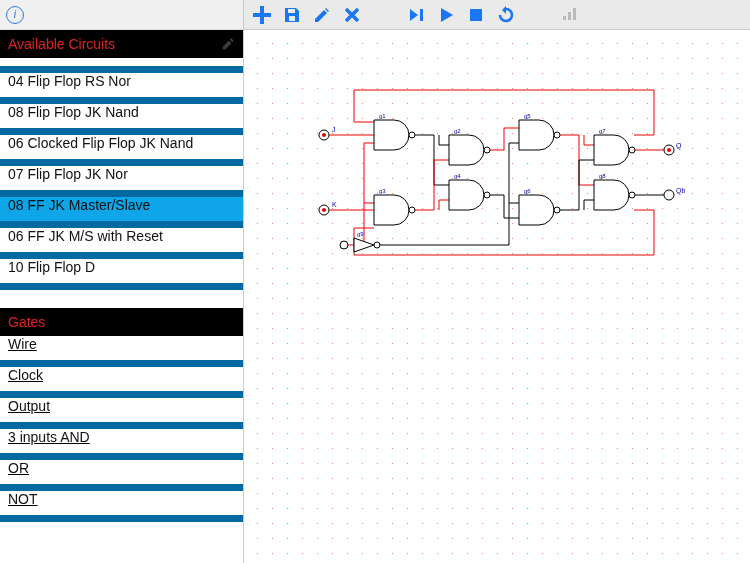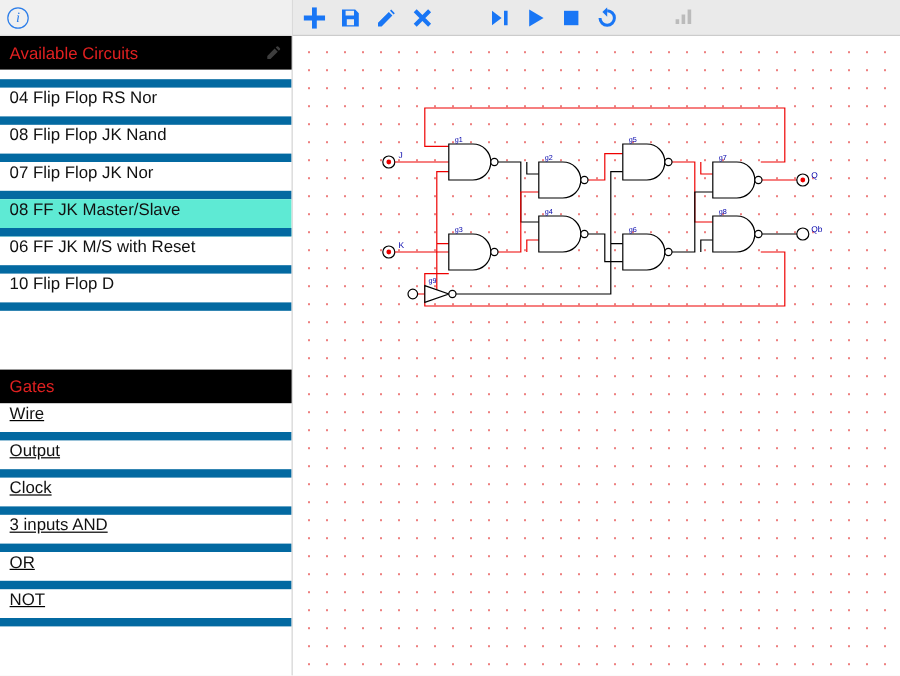--- a/index.html
+++ b/index.html
@@ -75,21 +75,21 @@
       padding: 8px 8px;
       font-size: 14px;
       color: #111;
       border-bottom: 7px solid #0369a1;
       height: 31px;
       display: flex;
       align-items: flex-end;
       cursor: pointer;
     }
     .list-item.selected {
-      background: #5eead4;
+      background: #0ea5e9;
     }
     .main {
       flex: 1;
       display: flex;
       flex-direction: column;
     }
     .toolbar {
       height: 30px;
       background: #eaeaea;
       border-bottom: 1px solid #ccc;
@@ -148,20 +148,23 @@
         <div class="list-item">
             <span>03 Flip Flop RS Nand</span>
           </div>
         <div class="list-item">
             <span>04 Flip Flop RS Nor</span>
           </div>
         <div class="list-item">
             <span>08 Flip Flop JK Nand</span>
           </div>
         <div class="list-item">
+            <span>06 Clocked Flip Flop JK Nand</span>
+          </div>
+        <div class="list-item">
             <span>07 Flip Flop JK Nor</span>
           </div>
         <div class="list-item selected">
             <span>08 FF JK Master/Slave</span>
           </div>
         <div class="list-item">
             <span>06 FF JK M/S with Reset</span>
           </div>
         <div class="list-item">
             <span>10 Flip Flop D</span>
@@ -171,24 +174,24 @@
 
     <div class="section-header">
       <span>Gates</span>
     </div>
 
     <div class="gates-list">
       <div class="list-item">
           <span>Wire</span>
         </div>
       <div class="list-item">
+          <span>Clock</span>
+        </div>
+      <div class="list-item">
           <span>Output</span>
-        </div>
-      <div class="list-item">
-          <span>Clock</span>
         </div>
       <div class="list-item">
           <span>3 inputs AND</span>
         </div>
       <div class="list-item">
           <span>OR</span>
         </div>
       <div class="list-item">
           <span>NOT</span>
         </div>

